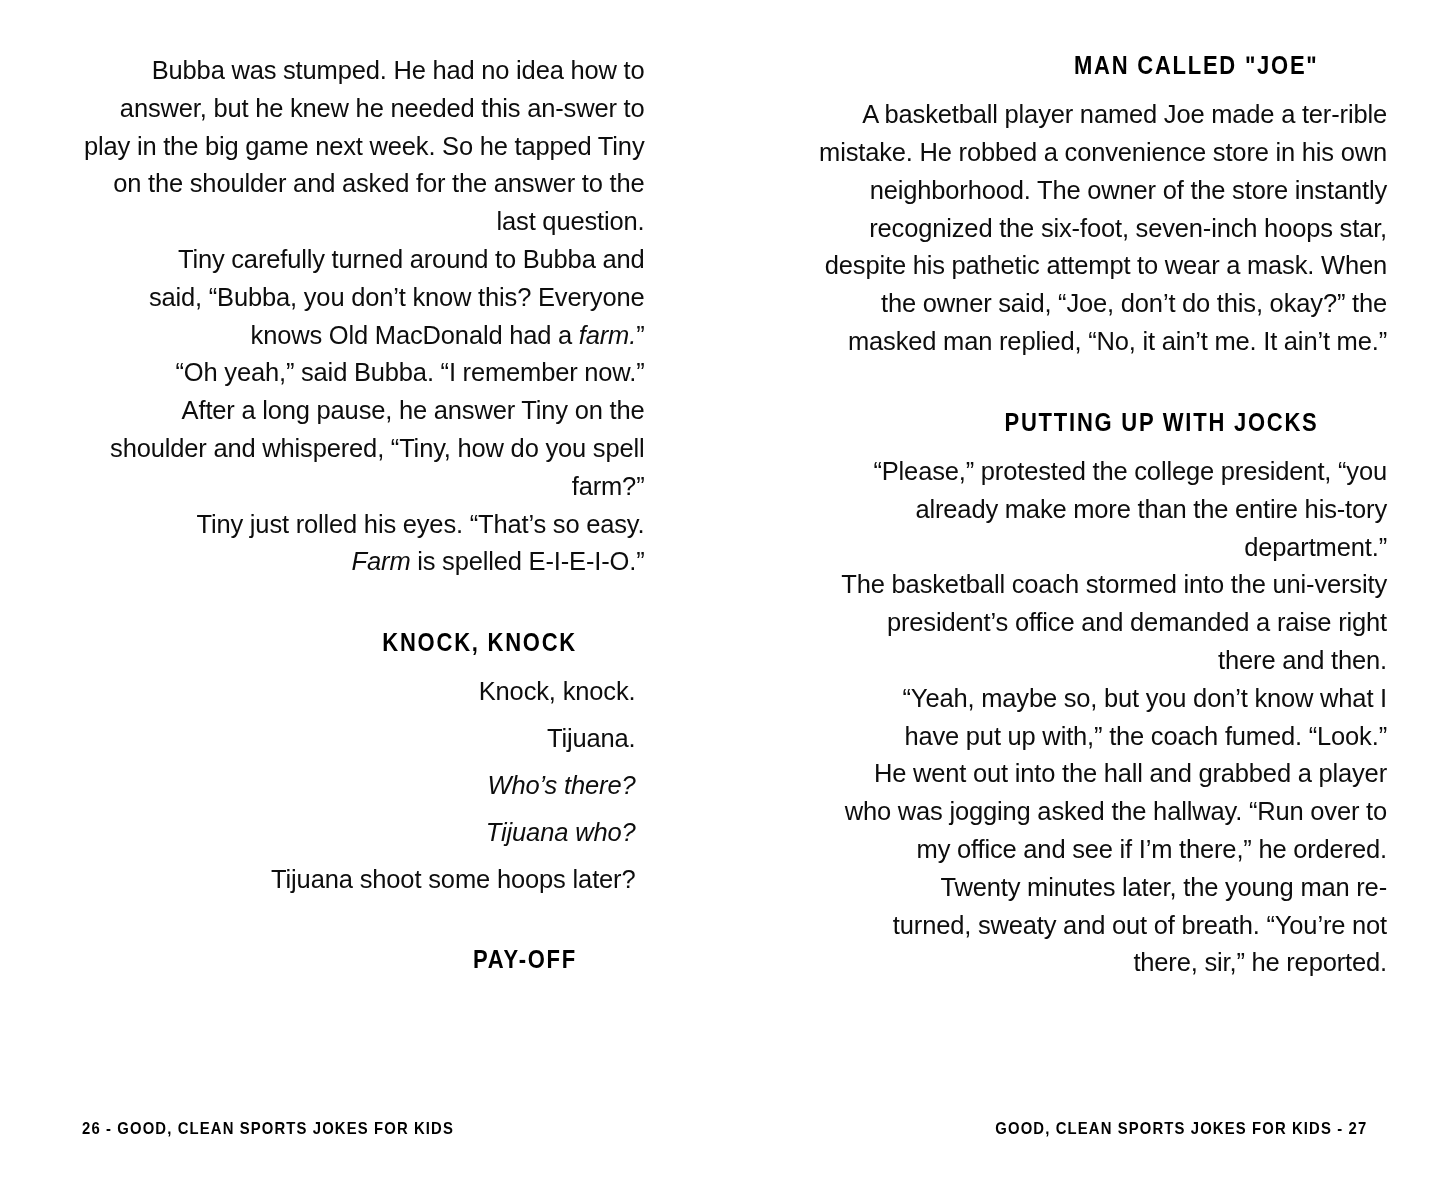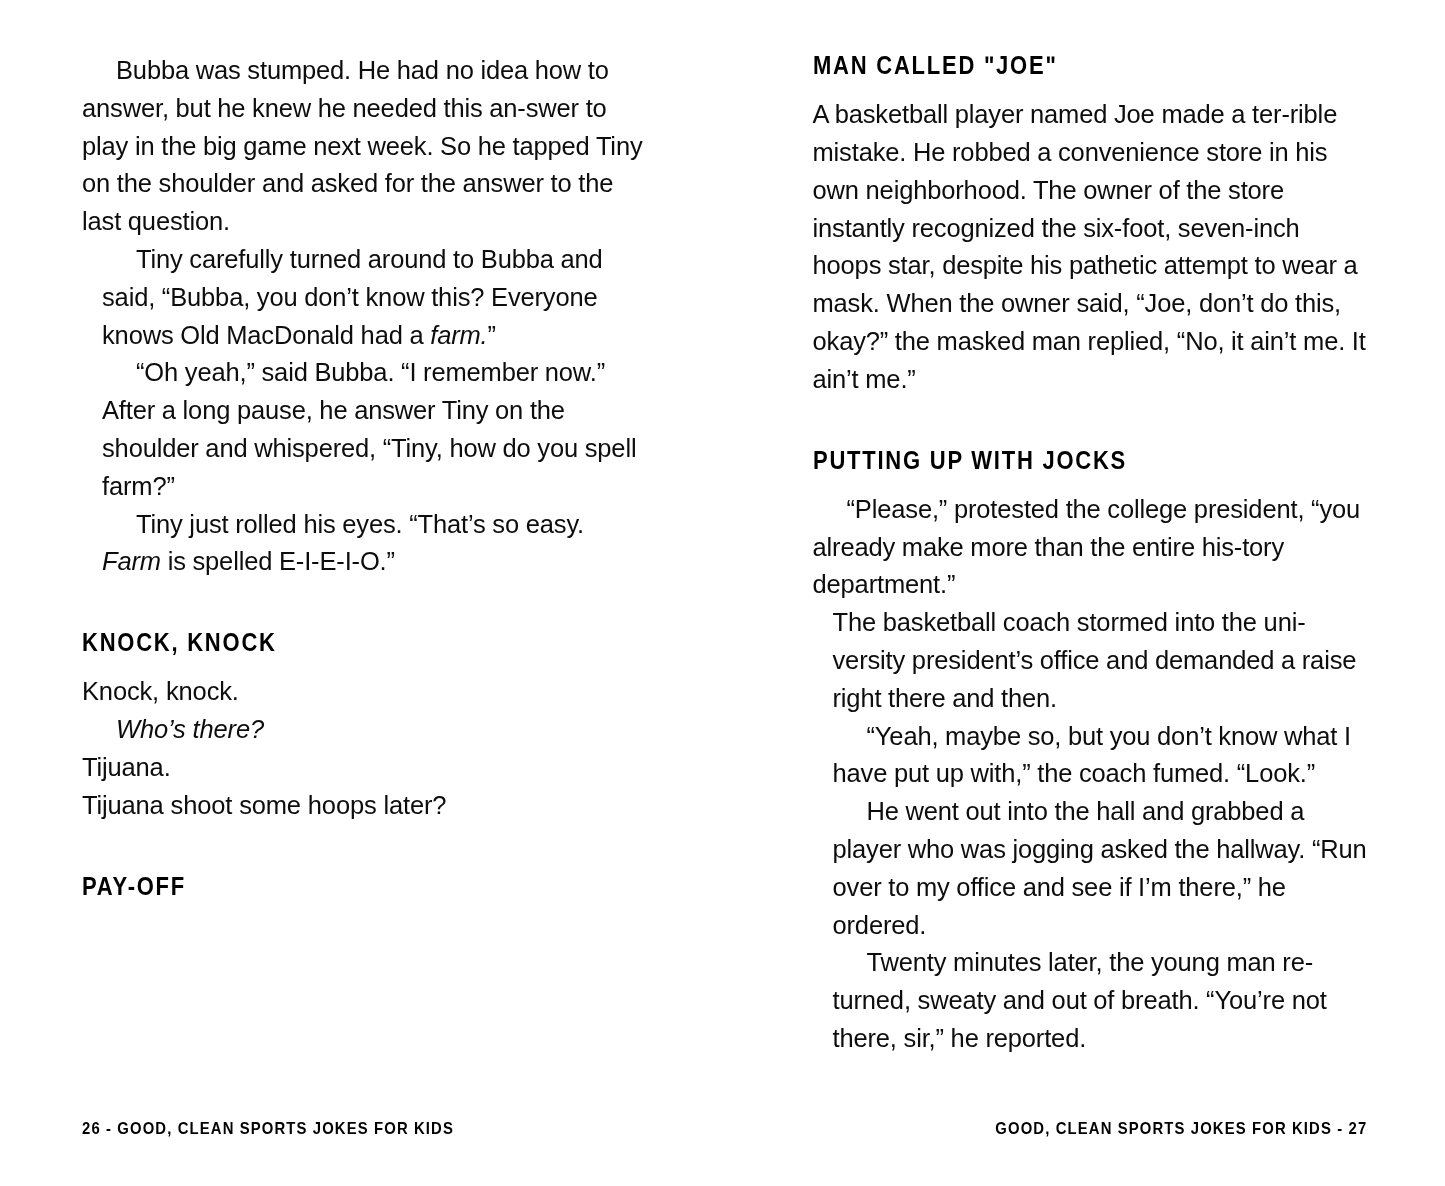--- a/index.html
+++ b/index.html
@@ -13,30 +13,31 @@
     position: relative;
     font-family: "Liberation Sans", sans-serif;
     color: #0d0d0d;
     overflow: hidden;
   }
 
   .spread {
     position: absolute;
     inset: 0;
     display: flex;
+    text-align: right;
   }
 
   .page {
     position: relative;
     width: 722.5px;
     height: 1186px;
     box-sizing: border-box;
   }
   .page-left  { padding: 52px 78px 0 82px; }
-  .page-right { padding: 52px 78px 0 90px; }
+  .page-right { padding: 52px 58px 0 90px; }
 
   .column {
     width: 100%;
   }
 
   
   .section-heading {
     font-family: "Liberation Sans Narrow", "Liberation Sans", sans-serif;
     font-weight: bold;
     font-size: 25px;
@@ -60,21 +61,21 @@
     text-indent: 0;
     word-spacing: -0.2px;
     font-weight: 400;
   }
   p.body.indent { text-indent: 34px; }
 
   p.body + p.body { margin-top: 0; margin-left: 20px; }
 
   
   .kk-line {
-    margin: 0;
+    margin: 9px;
     font-size: 25.5px;
     line-height: 37.8px;
     letter-spacing: -0.15px;
   }
   .kk-line.reply {
     font-style: italic;
     padding-left: 34px;
   }
 
   i, em { font-style: italic; }
@@ -113,22 +114,23 @@
       <p class="body indent"><span>Tiny carefully turned around to Bubba and said, “Bubba, you don’t know this? Everyone knows Old MacDonald had a </span><i>farm.</i><span>”</span></p>
 
       <p class="body indent">“Oh yeah,” said Bubba. “I remember now.” After a long pause, he answer Tiny on the shoulder and whispered, “Tiny, how do you spell farm?”</p>
 
       <p class="body indent"><span>Tiny just rolled his eyes. “That’s so easy. </span><i>Farm</i><span> is spelled E-I-E-I-O.”</span></p>
 
       <div class="heading-block">
         <h2 class="section-heading">KNOCK, KNOCK</h2>
 
         <p class="kk-line">Knock, knock.</p>
+        <p class="kk-line">Tijuana.</p>
         <p class="kk-line reply">Who’s there?</p>
-        <p class="kk-line">Tijuana.</p>
+        <p class="kk-line reply">Tijuana who?</p>
         <p class="kk-line">Tijuana shoot some hoops later?</p>
       </div>
 
       <div class="heading-block">
         <h2 class="section-heading">PAY-OFF</h2>
       </div>
 
     </div>
 
     <div class="footer footer-left">26 - GOOD, CLEAN SPORTS JOKES FOR KIDS</div>

